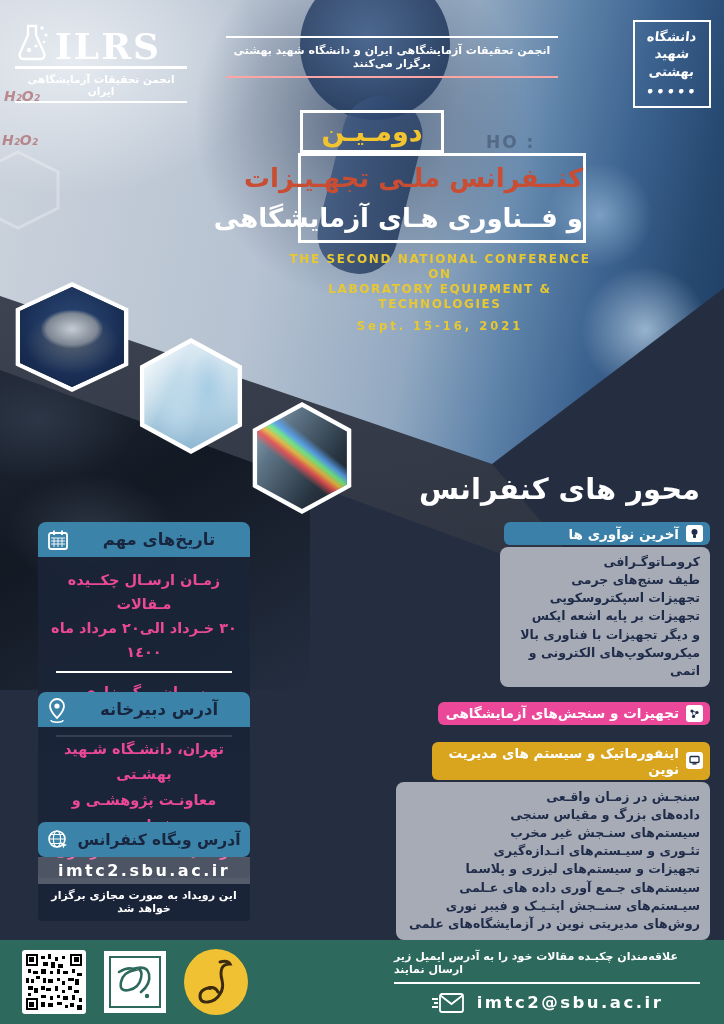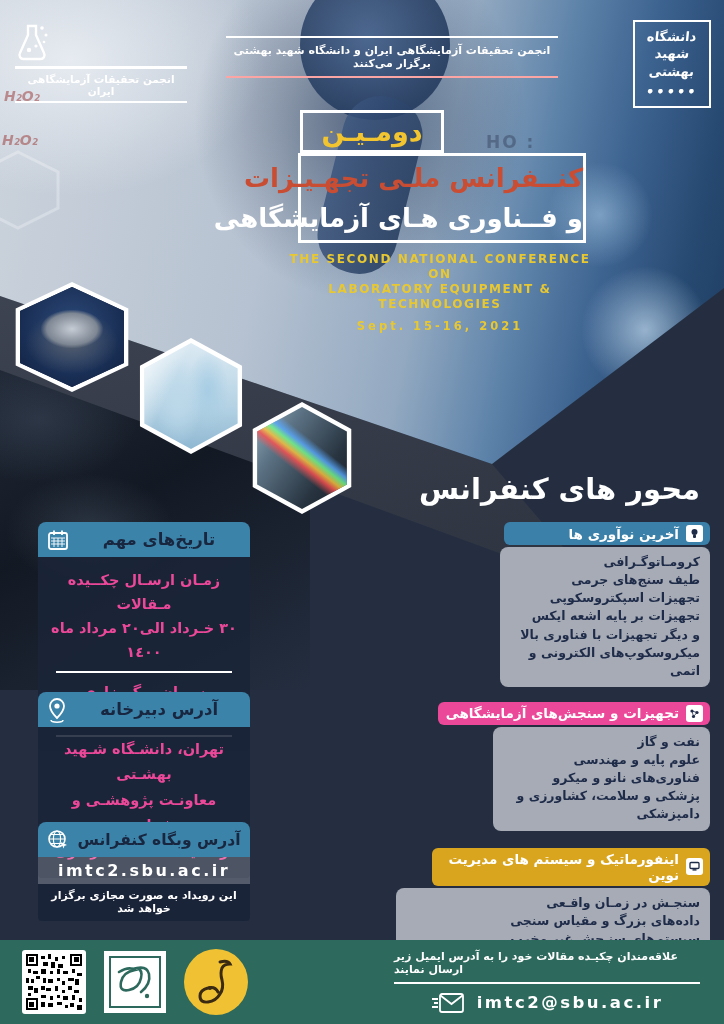--- a/index.html
+++ b/index.html
@@ -109,21 +109,21 @@
     color:#18263f; font-weight:bold; font-size:16.5px; padding-left:30px; }
   .sidecard-header .hdr-icon { position:absolute; left:8px; top:50%; transform:translateY(-50%); }
   .sidecard-body { background:rgba(26,36,56,.88); color:#ec4899; direction:rtl; text-align:center;
     font-weight:bold; border-radius:0 0 4px 4px; }
   .dates-card { top:522px; }
   .dates-body { padding:12px 8px 6px; font-size:14.5px; line-height:1.65; }
   .rule { border-bottom:2px solid #fff; width:90%; margin:6px auto 8px; }
   .addr-card { top:692px; }
   .addr-body { padding:10px 6px 14px; font-size:14.5px; line-height:1.75; }
   .web-card { top:822px; }
-  .web-header { font-size:15.5px; }
+  .web-header { font-size:15.5px;border-radius:7px; }
   .url-band { background:rgba(255,255,255,.22); color:#fff; font-weight:bold; text-align:center;
     font-size:16px; letter-spacing:2.5px; padding:4px 0; }
   .web-note { background:rgba(26,36,56,.9); color:#fff; direction:rtl; text-align:center;
     font-weight:bold; font-size:11px; padding:5px 2px 6px; border-radius:0 0 4px 4px; }
 
   
   .footer { position:absolute; left:0; top:940px; width:724px; height:84px; z-index:5;
     background:#2d695c; display:flex; align-items:center; }
   .footer-logos { display:flex; align-items:center; gap:18px; margin-left:22px; }
   .qr-box { width:64px; height:64px; background:#fff; border-radius:3px; padding:4px; }
@@ -168,20 +168,21 @@
   <div class="ilrs">
     <div class="ilrs-row">
       <svg width="34" height="40" viewBox="0 0 34 40">
         <path d="M13 4 h8 v9 l8 18 a4 4 0 0 1 -4 6 h-16 a4 4 0 0 1 -4 -6 l8 -18 z" fill="none" stroke="#fff" stroke-width="2.4"></path>
         <circle cx="14" cy="28" r="2.2" fill="#fff"></circle>
           <circle cx="21" cy="24" r="1.6" fill="#fff"></circle>
         <circle cx="27" cy="6" r="1.8" fill="#fff"></circle>
           <circle cx="31" cy="13" r="1.5" fill="#fff"></circle>
           <circle cx="29" cy="20" r="1.3" fill="#fff"></circle>
       </svg>
+      <div class="ilrs-acronym">ILRS</div>
     </div>
     <div class="ilrs-sub">انجمن تحقیقات آزمایشگاهی ایران</div>
   </div>
 
   <div class="organizer">انجمن تحقیقات آزمایشگاهی ایران و دانشگاه شهید بهشتی برگزار می‌کنند</div>
 
   <div class="sbu-logo">
     <div>دانشگاه</div>
     <div>شهید</div>
     <div>بهشتی</div>
@@ -227,26 +228,20 @@
         <span class="icon-box">
           <svg width="11" height="11" viewBox="0 0 11 11">
               <circle cx="3" cy="3" r="1.6" fill="#1f2c49"></circle>
               <circle cx="8" cy="4.5" r="1.6" fill="#1f2c49"></circle>
               <circle cx="4.5" cy="8.5" r="1.6" fill="#1f2c49"></circle>
               <path d="M3 3 L8 4.5 L4.5 8.5 Z" fill="none" stroke="#1f2c49" stroke-width=".8"></path>
             </svg>
         </span>
         <span>تجهیزات و سنجش‌های آزمایشگاهی</span>
       </div>
-      <div class="tcard-body">
-        <div>نفت و گاز</div>
-        <div>علوم پایه و مهندسی</div>
-        <div>فناوری‌های نانو و میکرو</div>
-        <div>پزشکی و سلامت، کشاورزی و دامپزشکی</div>
-      </div>
     </div>
 
     <div class="tcard c3">
       <div class="tcard-header">
         <span class="icon-box">
           <svg width="11" height="11" viewBox="0 0 11 11">
               <rect x="1" y="1.5" width="9" height="6" rx="1" fill="none" stroke="#1f2c49" stroke-width="1.3"></rect>
               <rect x="3.5" y="8.2" width="4" height="1.4" fill="#1f2c49"></rect>
             </svg>
         </span>

